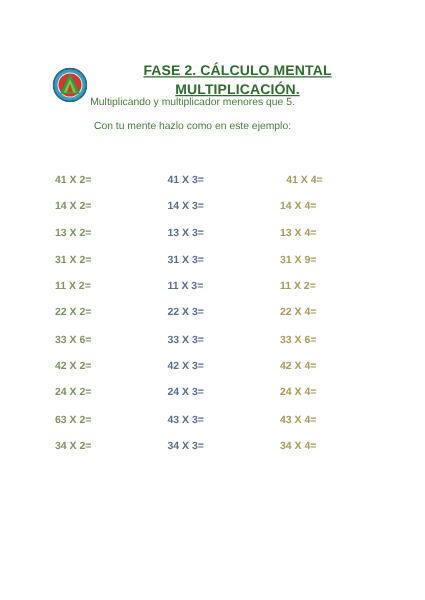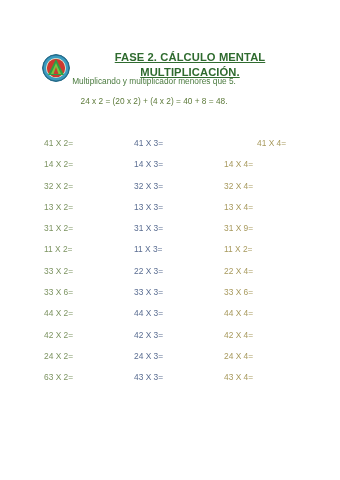--- a/index.html
+++ b/index.html
@@ -80,36 +80,37 @@
     color: #5d7a3a;
     line-height: 20px;
   }
 
   
   .exercises {
     position: absolute;
     top: 138px;
     left: 0;
     width: 340px;
+    font-weight: bold;
   }
   .ex-row {
     position: relative;
     height: 21.3px;
   }
   .ex-cell {
     position: absolute;
     font-family: "Liberation Sans", sans-serif;
     font-size: 8.4px;
     white-space: nowrap;
     top: 0;
   }
   .col-0 { left: 44px;  color: #7d9462; }
   .col-1 { left: 134px; color: #5b6e92; }
   .col-2 { left: 224px; color: #a89a5e; }
-  .col-2.indent { left: 229px; margin-left: 28px; }
+  .col-2.indent { left: 229px; }
 </style>
 </head>
 <body>
 
 <div class="page">
 
   <div class="header">
 
     <div class="logo">
       <svg width="28" height="28" viewBox="0 0 28 28">
@@ -126,79 +127,74 @@
 
     <div class="title-block">
       <div class="title-line">FASE 2. CÁLCULO MENTAL</div>
       <div class="title-line">MULTIPLICACIÓN.</div>
     </div>
 
   </div>
 
   <div class="intro">
     <div class="intro-line">Multiplicando y multiplicador menores que 5.</div>
-    <div class="intro-line example">24 x 2 = (20 x 2) + (4 x 2) = 40 + 8 = 48.</div>
+    <div class="intro-line">Con tu mente hazlo como en este ejemplo:</div>
   </div>
 
   <div class="exercises" id="exercise-grid">
       <div class="ex-row">
         <div class="ex-cell col-0">41 X 2=</div>
         <div class="ex-cell col-1">41 X 3=</div>
         <div class="ex-cell col-2 indent">41 X 4=</div>
       </div>
       <div class="ex-row">
         <div class="ex-cell col-0">14 X 2=</div>
         <div class="ex-cell col-1">14 X 3=</div>
         <div class="ex-cell col-2">14 X 4=</div>
       </div>
       <div class="ex-row">
-        <div class="ex-cell col-0">32 X 2=</div>
-        <div class="ex-cell col-1">32 X 3=</div>
-        <div class="ex-cell col-2">32 X 4=</div>
-      </div>
-      <div class="ex-row">
         <div class="ex-cell col-0">13 X 2=</div>
         <div class="ex-cell col-1">13 X 3=</div>
         <div class="ex-cell col-2">13 X 4=</div>
       </div>
       <div class="ex-row">
         <div class="ex-cell col-0">31 X 2=</div>
         <div class="ex-cell col-1">31 X 3=</div>
         <div class="ex-cell col-2">31 X 9=</div>
       </div>
       <div class="ex-row">
         <div class="ex-cell col-0">11 X 2=</div>
         <div class="ex-cell col-1">11 X 3=</div>
         <div class="ex-cell col-2">11 X 2=</div>
       </div>
       <div class="ex-row">
-        <div class="ex-cell col-0">33 X 2=</div>
+        <div class="ex-cell col-0">22 X 2=</div>
         <div class="ex-cell col-1">22 X 3=</div>
         <div class="ex-cell col-2">22 X 4=</div>
       </div>
       <div class="ex-row">
         <div class="ex-cell col-0">33 X 6=</div>
         <div class="ex-cell col-1">33 X 3=</div>
         <div class="ex-cell col-2">33 X 6=</div>
       </div>
       <div class="ex-row">
-        <div class="ex-cell col-0">44 X 2=</div>
-        <div class="ex-cell col-1">44 X 3=</div>
-        <div class="ex-cell col-2">44 X 4=</div>
-      </div>
-      <div class="ex-row">
         <div class="ex-cell col-0">42 X 2=</div>
         <div class="ex-cell col-1">42 X 3=</div>
         <div class="ex-cell col-2">42 X 4=</div>
       </div>
       <div class="ex-row">
         <div class="ex-cell col-0">24 X 2=</div>
         <div class="ex-cell col-1">24 X 3=</div>
         <div class="ex-cell col-2">24 X 4=</div>
       </div>
       <div class="ex-row">
         <div class="ex-cell col-0">63 X 2=</div>
         <div class="ex-cell col-1">43 X 3=</div>
         <div class="ex-cell col-2">43 X 4=</div>
       </div>
+      <div class="ex-row">
+        <div class="ex-cell col-0">34 X 2=</div>
+        <div class="ex-cell col-1">34 X 3=</div>
+        <div class="ex-cell col-2">34 X 4=</div>
+      </div>
     </div>
 
 </div>
 
 </body></html>

